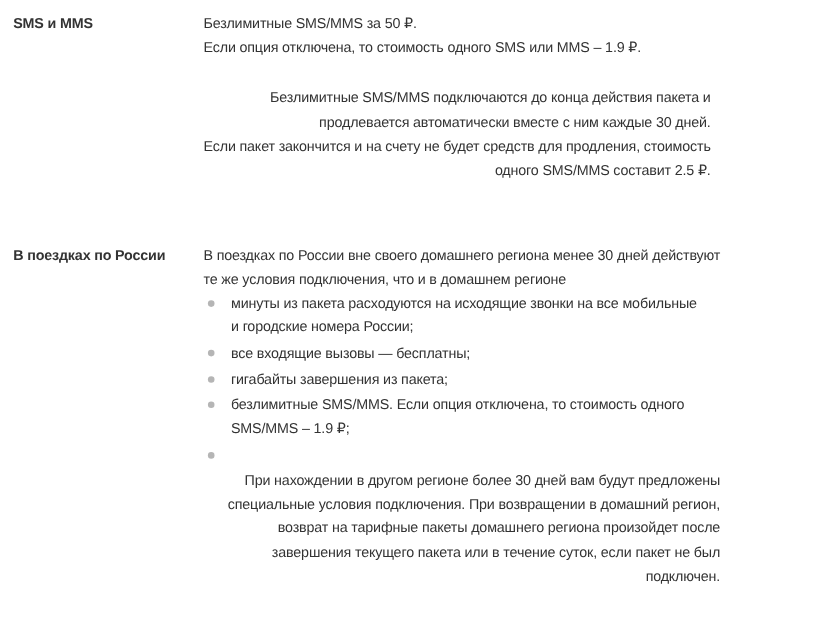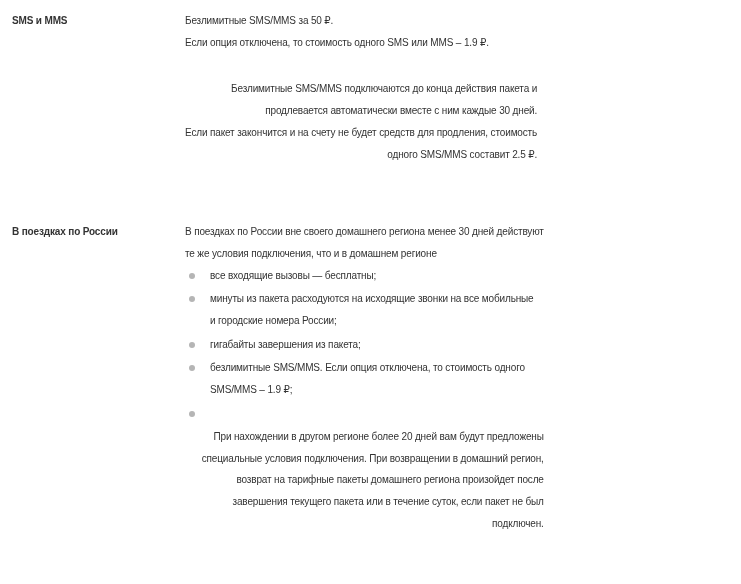--- a/index.html
+++ b/index.html
@@ -9,21 +9,21 @@
   }
   .page {
     position: relative;
     width: 741px;
     height: 584px;
     box-sizing: border-box;
     padding: 10px 0 0 12px;
     overflow: hidden;
     background: #ffffff;
     font-family: "Liberation Sans", "DejaVu Sans", sans-serif;
-    font-size: 10px;
+    font-size: 13px;
     line-height: 21.7px;
     letter-spacing: -0.15px;
     color: #333333;
   }
   .section-row {
     display: flex;
     align-items: flex-start;
   }
   .section-row.first {
     margin-bottom: 56px;
@@ -89,41 +89,41 @@
   </section>
 
   <section class="section-row">
     <div class="side-label">В поездках по России</div>
     <div class="section-content">
       <p class="para">В поездках по России вне своего домашнего региона менее 30 дней действуют
 те же условия подключения, что и в домашнем регионе</p>
       <ul class="bullet-list">
         <li>
           <span class="bullet-dot"></span>
-          <span class="bullet-text">все входящие вызовы — бесплатны;</span>
+          <span class="bullet-text">минуты из пакета расходуются на исходящие звонки на все мобильные
+и городские номера России;</span>
         </li>
         <li>
           <span class="bullet-dot"></span>
-          <span class="bullet-text">минуты из пакета расходуются на исходящие звонки на все мобильные
-и городские номера России;</span>
+          <span class="bullet-text">все входящие вызовы — бесплатны;</span>
         </li>
         <li>
           <span class="bullet-dot"></span>
           <span class="bullet-text">гигабайты завершения из пакета;</span>
         </li>
         <li>
           <span class="bullet-dot"></span>
           <span class="bullet-text">безлимитные SMS/MMS. Если опция отключена, то стоимость одного
 SMS/MMS – 1.9 ₽;</span>
         </li>
         <li>
           <span class="bullet-dot"></span>
         </li>
       </ul>
-      <p class="para para-gap">При нахождении в другом регионе более 20 дней вам будут предложены
+      <p class="para para-gap">При нахождении в другом регионе более 30 дней вам будут предложены
 специальные условия подключения. При возвращении в домашний регион,
 возврат на тарифные пакеты домашнего региона произойдет после
 завершения текущего пакета или в течение суток, если пакет не был
 подключен.</p>
     </div>
   </section>
 
 </div>
 
 </body></html>

